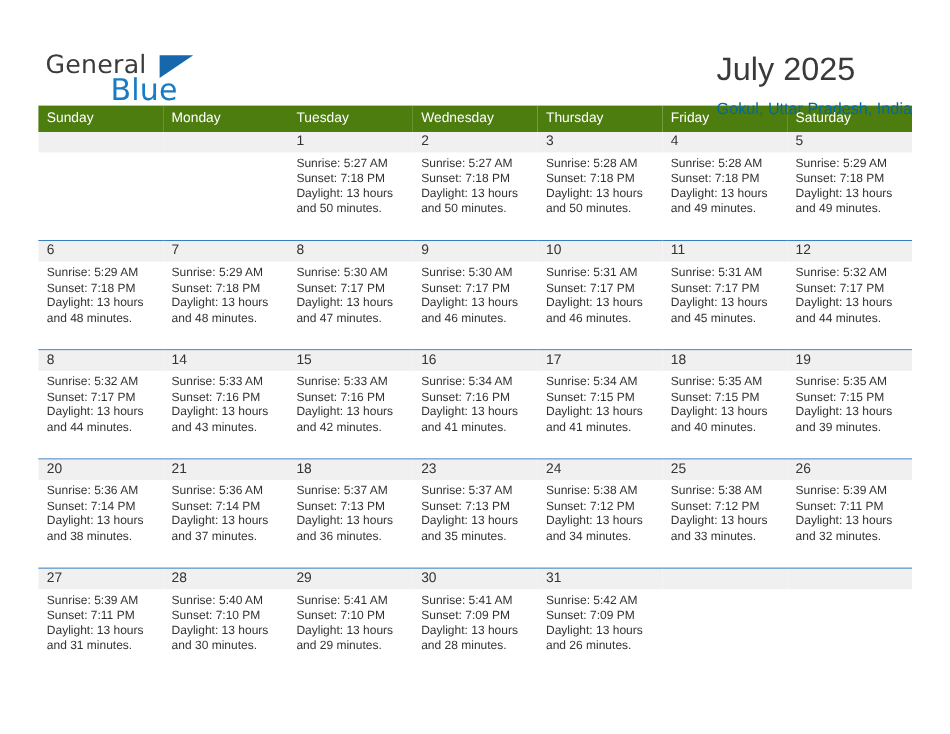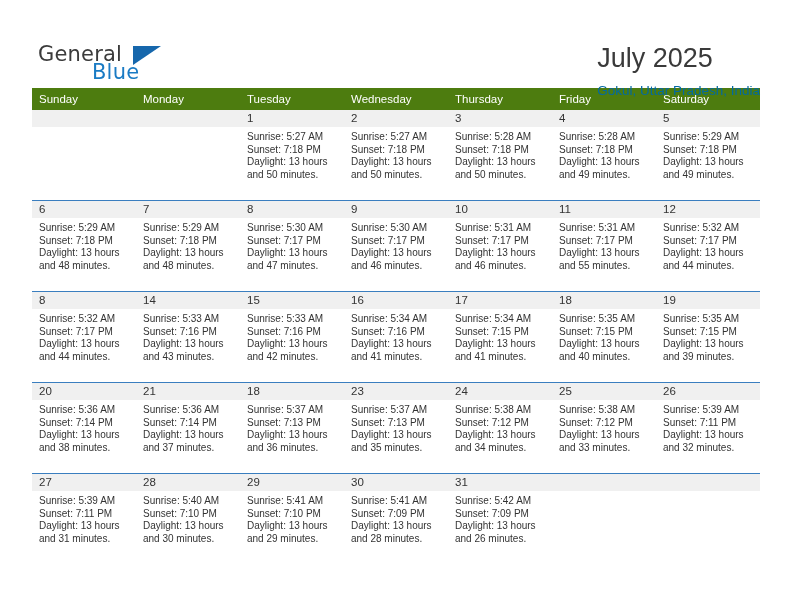--- a/index.html
+++ b/index.html
@@ -43,21 +43,21 @@
     top: 0px;
     font-size: 21px;
     letter-spacing: .2px;
     color: #3b3b3b;
     font-family: "DejaVu Sans", sans-serif;
   }
   .logo-blue {
     position: absolute;
     left: 60px;
     top: 18px;
-    font-size: 21px;
+    font-size: 25px;
     letter-spacing: .2px;
     color: #1a7bc4;
     font-family: "DejaVu Sans", sans-serif;
   }
   .logo-triangle {
     position: absolute;
     left: 101px;
     top: 4px;
     width: 0;
     height: 0;
@@ -295,21 +295,21 @@
             </div>
           </div>
         </td>
         <td>
           <div class="daycell">
             <div class="daynum-band">11</div>
             <div class="details">
               <div>Sunrise: 5:31 AM</div>
               <div>Sunset: 7:17 PM</div>
               <div>Daylight: 13 hours</div>
-              <div>and 55 minutes.</div>
+              <div>and 45 minutes.</div>
             </div>
           </div>
         </td>
         <td>
           <div class="daycell">
             <div class="daynum-band">12</div>
             <div class="details">
               <div>Sunrise: 5:32 AM</div>
               <div>Sunset: 7:17 PM</div>
               <div>Daylight: 13 hours</div>

